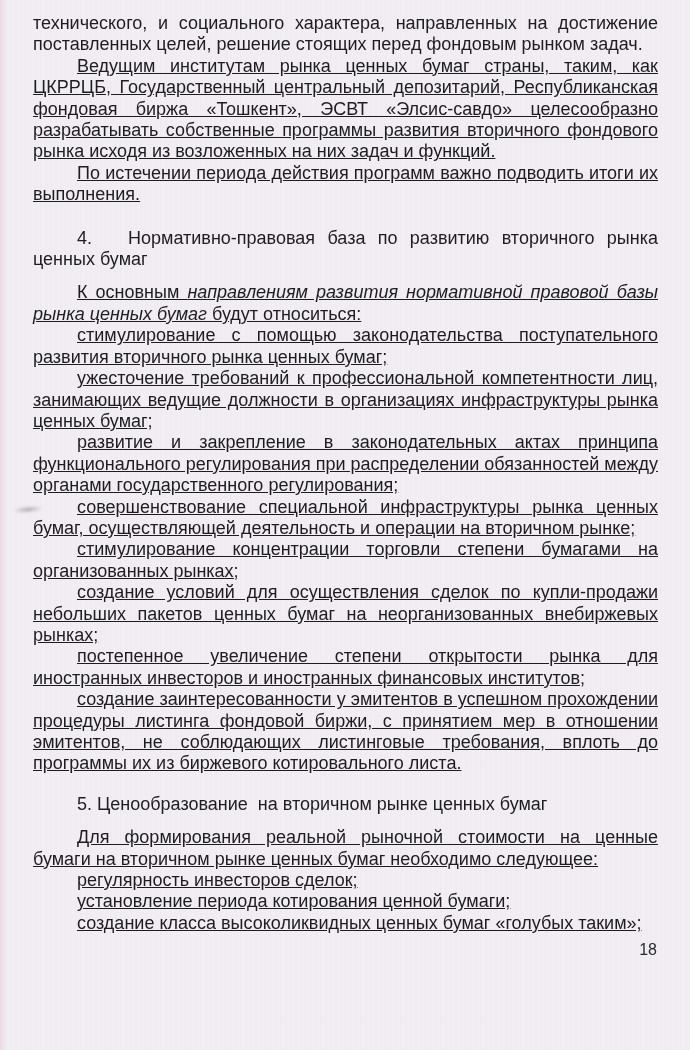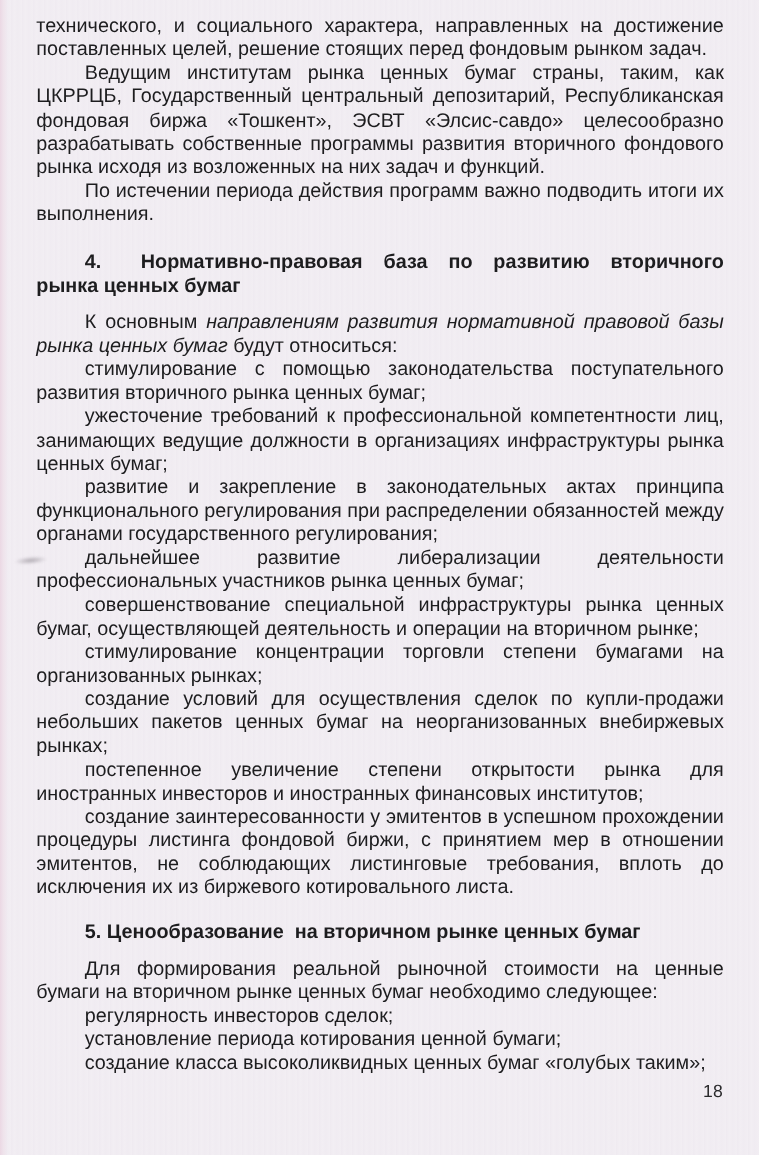--- a/index.html
+++ b/index.html
@@ -24,23 +24,24 @@
   }
   .text-block {
     padding: 13px 32px 0 33px;
   }
   p {
     margin: 0;
     text-align: justify;
   }
   p.indent {
     text-indent: 44px;
+    text-decoration: underline;
   }
   .heading {
-    font-weight: bold;
+    font-weight: normal;
   }
   .h4 {
     margin: 22px 0 12px 0;
     text-indent: 44px;
   }
   .hgap {
     display: inline-block;
     width: 36px;
   }
   .h5 {
@@ -78,26 +79,25 @@
     <p class="body indent">Ведущим институтам рынка ценных бумаг страны, таким, как ЦКРРЦБ, Государственный центральный депозитарий, Республиканская фондовая биржа «Тошкент», ЭСВТ «Элсис-савдо» целесообразно разрабатывать собственные программы развития вторичного фондового рынка исходя из возложенных на них задач и функций.</p>
     <p class="body indent">По истечении периода действия программ важно подводить итоги их выполнения.</p>
 
     <p class="heading h4"><span>4.</span><span class="hgap"></span><span>Нормативно-правовая база по развитию вторичного рынка ценных бумаг</span></p>
 
     <p class="body indent"><span>К основным </span><span class="italic">направлениям развития нормативной правовой базы рынка ценных бумаг</span><span> будут относиться:</span></p>
 
     <p class="body indent">стимулирование с помощью законодательства поступательного развития вторичного рынка ценных бумаг;</p>
     <p class="body indent">ужесточение требований к профессиональной компетентности лиц, занимающих ведущие должности в организациях инфраструктуры рынка ценных бумаг;</p>
     <p class="body indent">развитие и закрепление в законодательных актах принципа функционального регулирования при распределении обязанностей между органами государственного регулирования;</p>
-    <p class="body indent">дальнейшее развитие либерализации деятельности профессиональных участников рынка ценных бумаг;</p>
     <p class="body indent">совершенствование специальной инфраструктуры рынка ценных бумаг, осуществляющей деятельность и операции на вторичном рынке;</p>
     <p class="body indent">стимулирование концентрации торговли степени бумагами на организованных рынках;</p>
     <p class="body indent">создание условий для осуществления сделок по купли-продажи небольших пакетов ценных бумаг на неорганизованных внебиржевых рынках;</p>
     <p class="body indent">постепенное увеличение степени открытости рынка для иностранных инвесторов и иностранных финансовых институтов;</p>
-    <p class="body indent">создание заинтересованности у эмитентов в успешном прохождении процедуры листинга фондовой биржи, с принятием мер в отношении эмитентов, не соблюдающих листинговые требования, вплоть до исключения их из биржевого котировального листа.</p>
+    <p class="body indent">создание заинтересованности у эмитентов в успешном прохождении процедуры листинга фондовой биржи, с принятием мер в отношении эмитентов, не соблюдающих листинговые требования, вплоть до программы их из биржевого котировального листа.</p>
 
     <p class="heading h5">5. Ценообразование &nbsp;на вторичном рынке ценных бумаг</p>
 
     <p class="body indent">Для формирования реальной рыночной стоимости на ценные бумаги на вторичном рынке ценных бумаг необходимо следующее:</p>
 
     <p class="body indent">регулярность инвесторов сделок;</p>
     <p class="body indent">установление периода котирования ценной бумаги;</p>
     <p class="body indent">создание класса высоколиквидных ценных бумаг «голубых таким»;</p>
 
     <p class="page-number">18</p>

